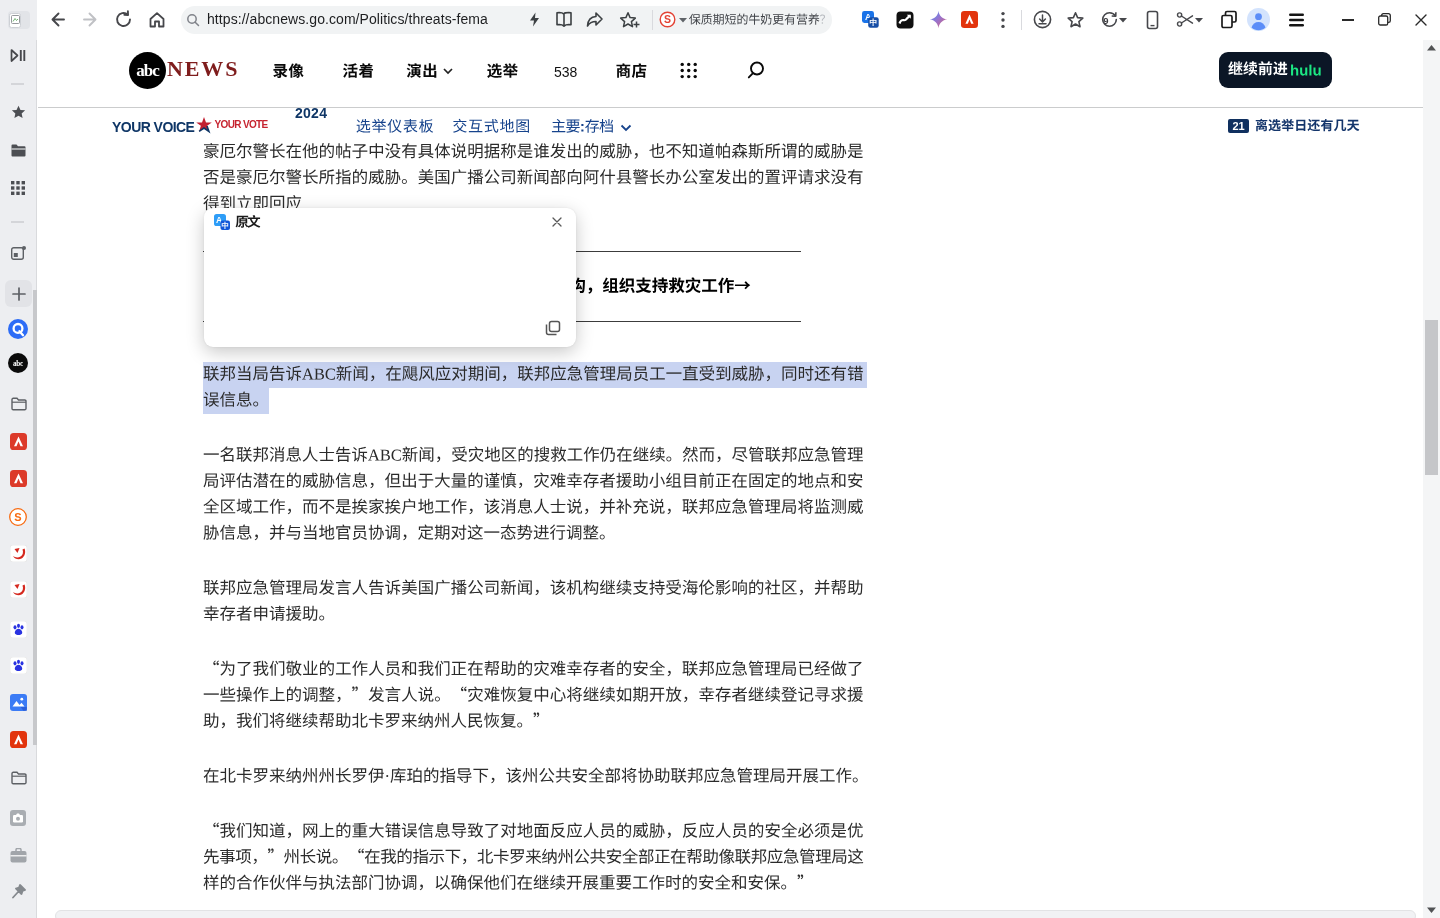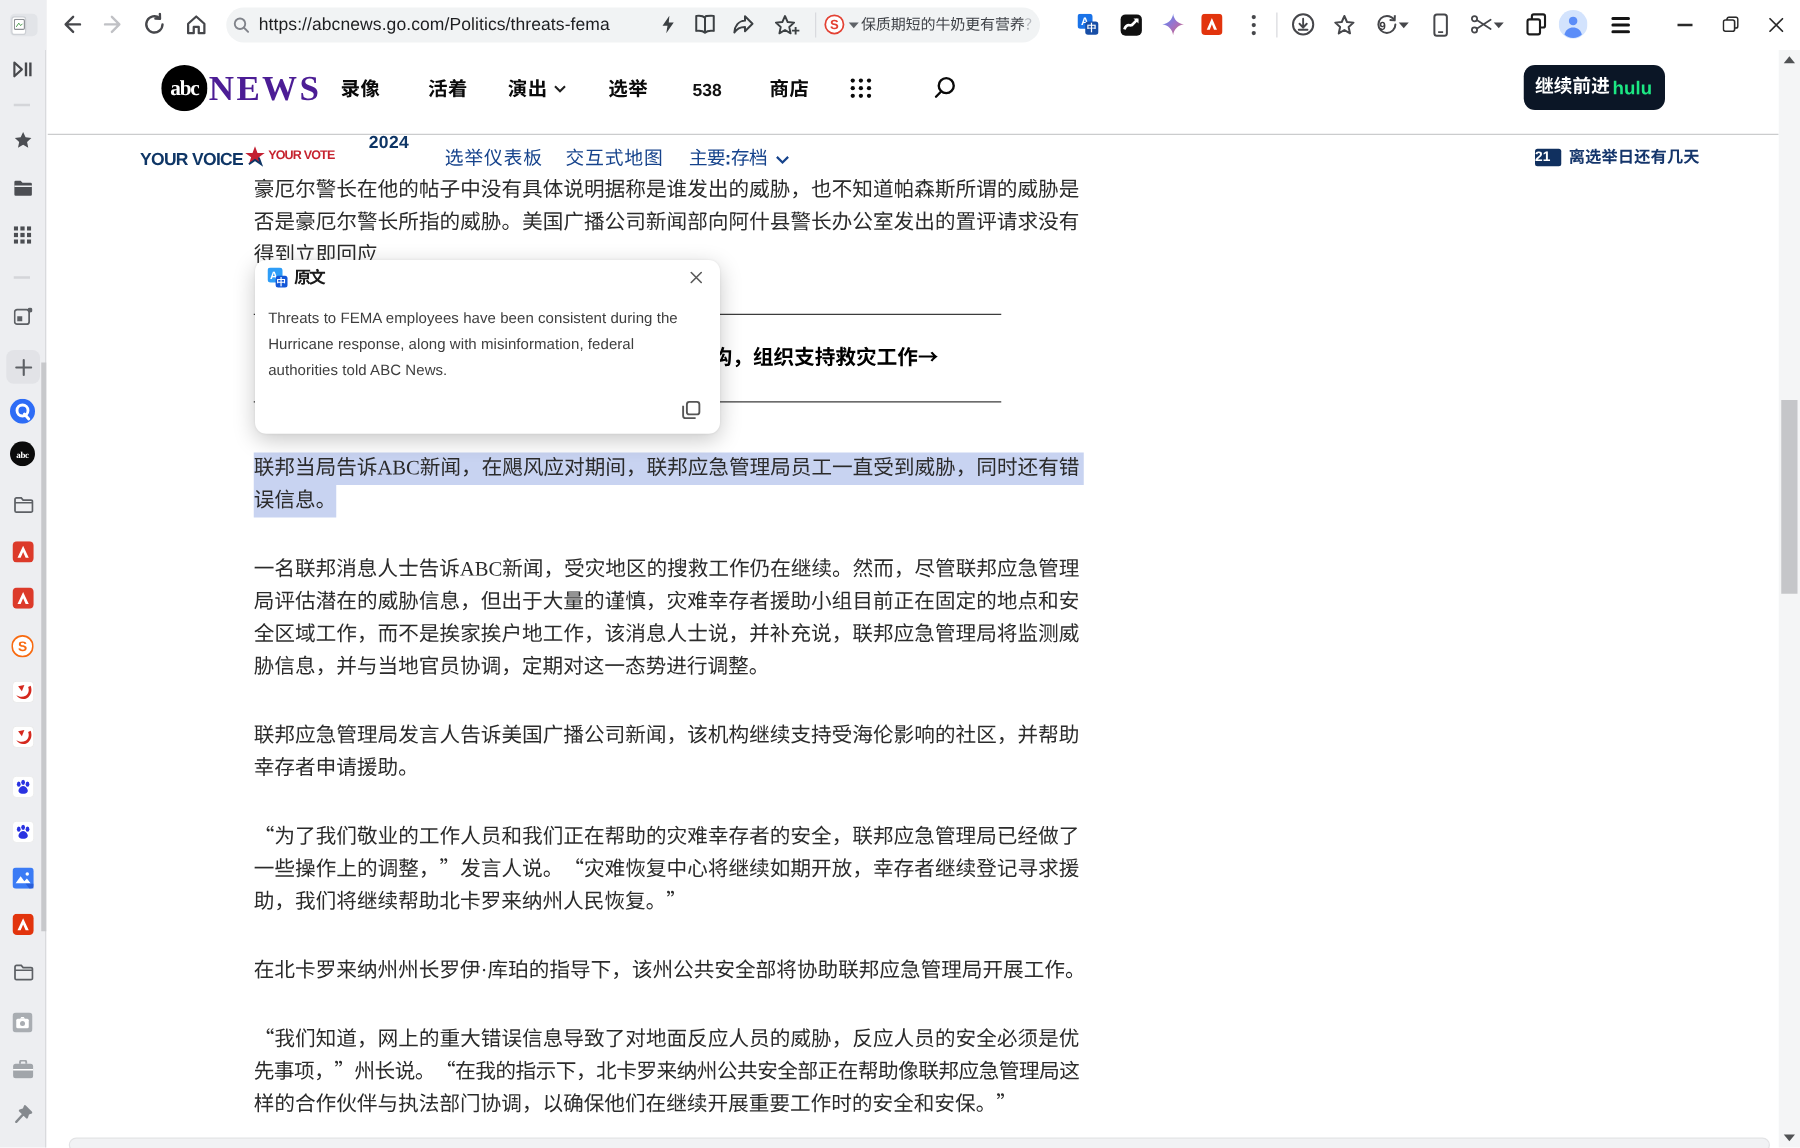--- a/index.html
+++ b/index.html
@@ -12,38 +12,38 @@
 #vthumb{position:absolute;left:1425px;top:320px;width:13px;height:155px;background:#c5c6c9}
 #pill{position:absolute;left:181px;top:6px;width:651px;height:28px;border-radius:14px;background:#f1f3f4}
 #urltext{position:absolute;left:207px;top:11px;font-size:14px;color:#1d1e20;letter-spacing:0.07px}
 #popup{position:absolute;left:204px;top:208px;width:372px;height:139px;background:#fff;border-radius:9px;box-shadow:0 5px 18px rgba(0,0,0,.22),0 0 2px rgba(0,0,0,.08);z-index:20}
 #ptext{position:absolute;left:10.5px;top:36px;white-space:nowrap;font-size:12px;line-height:20.8px;color:#3e3e3e;letter-spacing:0.05px}
 .navline{position:absolute;left:0;width:1385px;height:1px;background:#cbcccd}
 svg{display:block}
 #textlayer{position:absolute;left:0;top:0;z-index:5}
 .hl{position:absolute;background:#c8d3f1;z-index:1}
 .divider{position:absolute;height:1px;background:#3c3c3c;z-index:2}
-#votebar21{position:absolute;left:1228px;top:118.5px;width:21px;height:14.5px;background:#10305f;border-radius:2px;color:#fff;font-size:11px;font-weight:bold;line-height:14.5px}
+#votebar21{position:absolute;left:1228px;top:118.5px;width:21px;height:14.5px;background:#10305f;border-radius:2px;color:#fff;font-size:11px;font-weight:bold;text-align:center;line-height:14.5px}
 #hulubtn{position:absolute;left:1219px;top:51.5px;width:113px;height:36px;background:#0b1626;border-radius:9px}
 #footband{position:absolute;left:55px;top:910px;width:1361px;height:12px;background:#f1f2f4;border:1px solid #e2e3e5;border-radius:7px}
 </style></head>
 <body>
 
 <div id="content">
 
  <svg class="abs" style="left:91px;top:11.5px" width="37" height="37" viewBox="0 0 37 37">
    <circle cx="18.5" cy="18.5" r="18.5" fill="#000"></circle>
    <text x="18.5" y="24" font-family="Liberation Serif,serif" font-weight="bold" font-size="17" fill="#fff" text-anchor="middle" letter-spacing="-1">abc</text>
  </svg>
- <div class="abs" style="left:129px;top:16px;font-family:'Liberation Serif',serif;font-size:28px;font-weight:bold;color:#4c1d95;letter-spacing:1.9px">NEWS</div>
+ <div class="abs" style="left:129px;top:16px;font-family:'Liberation Serif',serif;font-size:22px;font-weight:bold;color:#7f1d1d;letter-spacing:1.9px">NEWS</div>
 
  <svg class="abs" style="left:404px;top:27px" width="12" height="8" viewBox="0 0 12 8">
       <path d="M2 2 L6 6 L10 2" stroke="#222" stroke-width="1.7" fill="none"></path>
     </svg>
- <div class="abs" style="left:516px;top:23.5px;font-size:14px;font-weight:bold;color:#111;letter-spacing:0px">538</div>
+ <div class="abs" style="left:516px;top:23.5px;font-size:14px;font-weight:normal;color:#111;letter-spacing:0px">538</div>
 
  <svg class="abs" style="left:641px;top:21px" width="20" height="20" viewBox="0 0 20 20">
    <g fill="#0a0a0a">
         <circle cx="3.2" cy="3.4" r="1.7"></circle>
         <circle cx="9.7" cy="3.4" r="1.7"></circle>
         <circle cx="16.2" cy="3.4" r="1.7"></circle>
         <circle cx="3.2" cy="9.5" r="1.7"></circle>
         <circle cx="9.7" cy="9.5" r="1.7"></circle>
         <circle cx="16.2" cy="9.5" r="1.7"></circle>
         <circle cx="3.2" cy="15.6" r="1.7"></circle>
@@ -1017,21 +1017,20 @@
 <div id="popup">
   <svg class="abs" style="left:10px;top:6px" width="18" height="18" viewBox="0 0 18 18">
     <rect x="0" y="0" width="12" height="12" rx="2.6" fill="#2e9df7"></rect>
     <text x="5" y="9" font-size="8.5" font-weight="bold" fill="#fff" text-anchor="middle">A</text>
     <rect x="6.5" y="6.5" width="9.5" height="9.5" rx="2" fill="#1357d8"></rect>
     <text x="11.2" y="13.8" font-size="7.5" font-weight="bold" fill="#fff" text-anchor="middle">中</text>
   </svg>
   <svg class="abs" style="left:346.5px;top:7.5px" width="12" height="12" viewBox="0 0 12 12">
     <path d="M2 2 L10 10 M10 2 L2 10" stroke="#5a5a5a" stroke-width="1.3" stroke-linecap="round"></path>
   </svg>
-  <div id="ptext">Threats to FEMA employees have been consistent during the<br>Hurricane response, along with misinformation, federal<br>authorities told ABC News.</div>
   <svg class="abs" style="left:341px;top:112px" width="16" height="16" viewBox="0 0 16 16">
     <rect x="4.5" y="1.5" width="10" height="10" rx="2" fill="none" stroke="#555" stroke-width="1.5"></rect>
     <path d="M11.5 14.5 H3.5 A2 2 0 0 1 1.5 12.5 V4.5" fill="none" stroke="#555" stroke-width="1.5"></path>
   </svg>
 </div>
 <svg class="abs" style="left:0;top:0;z-index:25" width="620" height="250" viewBox="0 0 620 250">
 <defs>
 <path id="pb" d="M413 -387H759V-321H413ZM413 -535H759V-470H413ZM693 -153C747 -87 823 3 857 57L960 -2C921 -55 842 -142 789 -203ZM357 -202C318 -136 256 -60 199 -12C228 3 276 34 300 53C353 -1 423 -89 471 -165ZM111 -805V-515C111 -360 104 -142 21 8C51 19 104 49 127 68C216 -94 229 -346 229 -515V-697H951V-805ZM505 -696C498 -675 487 -650 475 -625H296V-231H529V-31C529 -19 525 -16 510 -16C496 -16 447 -16 404 -17C417 13 433 57 437 89C508 89 560 88 598 72C636 56 645 26 645 -28V-231H882V-625H613L649 -678Z"></path>
 <path id="pc" d="M412 -822C435 -779 458 -722 469 -681H44V-564H202C256 -423 326 -302 416 -202C312 -121 182 -64 25 -25C49 3 85 59 98 88C259 41 394 -26 505 -116C611 -27 740 39 898 81C916 48 952 -4 979 -31C828 -65 702 -125 598 -204C687 -301 755 -420 806 -564H960V-681H524L609 -708C597 -749 567 -813 540 -860ZM507 -286C430 -365 370 -459 326 -564H672C631 -454 577 -362 507 -286Z"></path>
 </defs>

